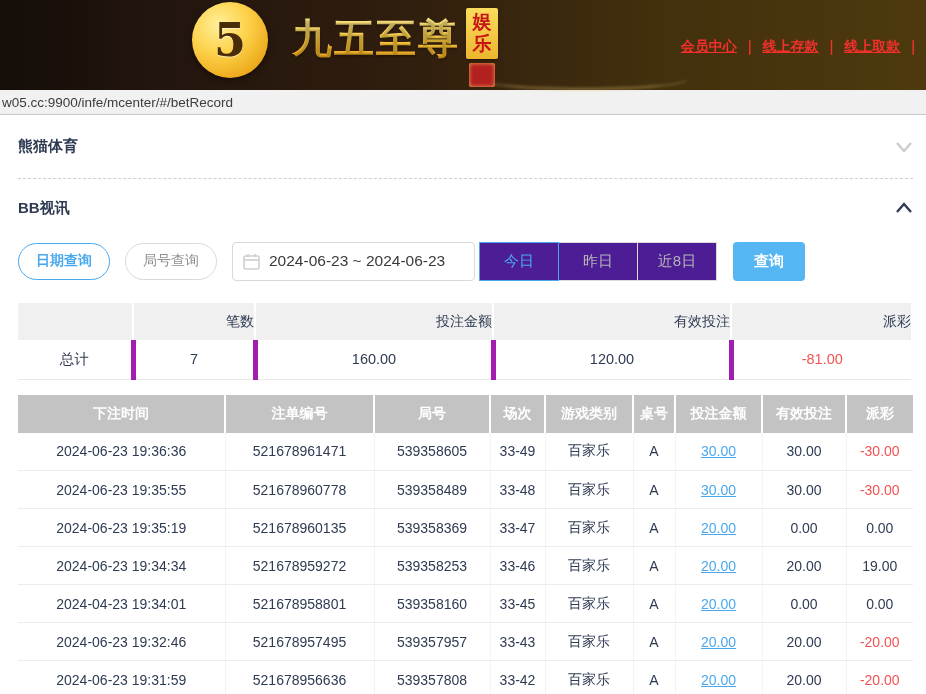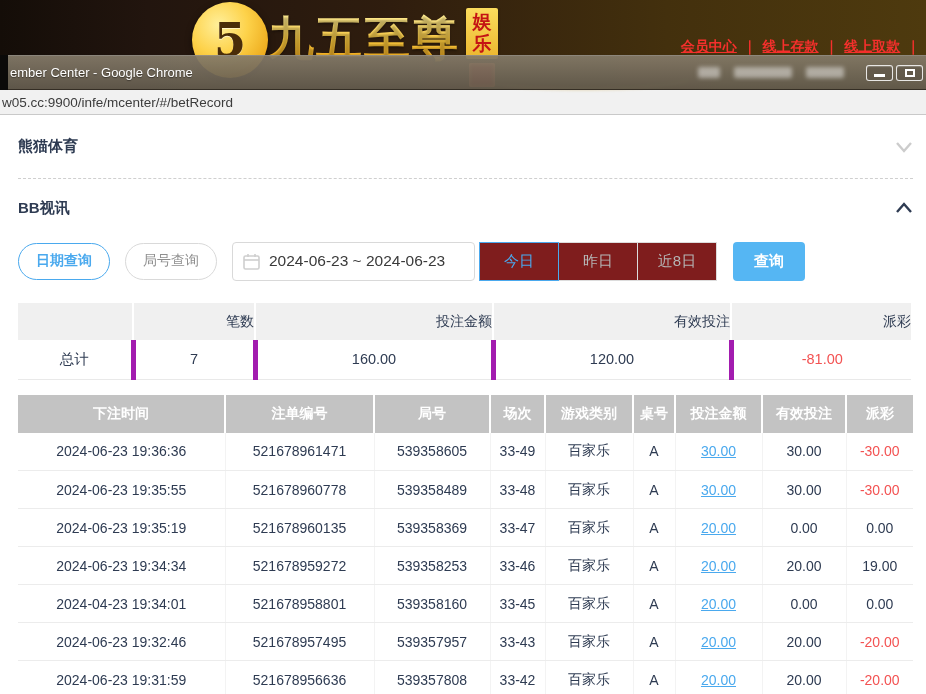--- a/index.html
+++ b/index.html
@@ -9,21 +9,21 @@
   
   .site-header { position:relative; height:90px;
     background:linear-gradient(90deg,#140d08 0%,#22150e 16%,#2f1d0e 42%,#43300d 72%,#4e3a0e 100%); }
   .logo { position:absolute; left:192px; top:2px; display:flex; align-items:flex-start; z-index:1; }
   .logo-circle { width:76px; height:76px; border-radius:50%;
     background:radial-gradient(circle at 35% 30%, #ffef9a, #fdd24a 40%, #edab1d 75%, #d3900f);
     display:flex; align-items:center; justify-content:center;
     box-shadow:0 2px 6px rgba(0,0,0,.5); }
   .logo-five { font-size:46px; font-weight:bold; color:#4a2c08;
     text-shadow:0 1px 0 rgba(255,255,255,.55); font-family:"DejaVu Serif",serif; }
-  .logo-title { margin-left:0; font-size:46px; font-weight:bold; letter-spacing:2px; line-height:72px;
+  .logo-title { margin-left:24px; font-size:40px; font-weight:bold; letter-spacing:2px; line-height:72px;
     background:linear-gradient(#ffeb8f 20%, #fdc93c 55%, #e99b12 90%);
     -webkit-background-clip:text; background-clip:text; color:transparent;
     text-shadow:0 2px 2px rgba(0,0,0,.25); }
   .logo-badge-wrap { margin-left:6px; margin-top:6px; width:32px; }
   .logo-badge { width:32px; padding:3px 0 4px;
     background:linear-gradient(#fbdc5d,#ecb62e); border-radius:2px;
     display:flex; flex-direction:column; align-items:center;
     font-size:19px; font-weight:bold; color:#c41414; line-height:22px;
     box-shadow:0 1px 3px rgba(0,0,0,.4); }
   .logo-seal { width:26px; height:24px; margin:4px auto 0; background:#b32020;
@@ -79,21 +79,21 @@
   .pill-btn { height:37px; padding:0 17px; border-radius:19px; background:#fff;
     font-size:14px; display:flex; align-items:center; cursor:pointer; }
   .pill-btn.active { border:1px solid #4aa9ee; color:#4aa9ee; font-weight:bold; }
   .pill-btn.inactive { border:1px solid #d9d9d9; color:#8f8f8f; margin-left:15px; }
   .date-input { margin-left:15px; width:243px; height:39px; border:1px solid #d9d9d9;
     border-radius:4px; display:flex; align-items:center; padding:0 10px; cursor:pointer;
     background:#fff; }
   .date-input .cal { margin-right:9px; }
   .date-input .val { font-size:15.5px; color:#3a3a3a; }
   .seg-group { display:flex; margin-left:4px; height:39px; }
-  .seg { width:80px; border:1px solid #dcdcdc; background:#7f1d1d; font-size:15px;
+  .seg { width:80px; border:1px solid #dcdcdc; background:#4c1d95; font-size:15px;
     display:flex; align-items:center; justify-content:center; color:#b5b5b5;
     cursor:pointer; margin-left:-1px; }
   .seg.first { margin-left:0; }
   .seg.active { border:1px solid #4aa9ee; color:#4aa9ee; z-index:1; }
   .search-btn { margin-left:16px; width:72px; height:39px; background:#55b6f3;
     color:#fff; font-size:15px; font-weight:bold; border:none; border-radius:4px;
     display:flex; align-items:center; justify-content:center; cursor:pointer; }
 
   
   table { border-collapse:collapse; table-layout:fixed; }
@@ -132,36 +132,20 @@
       </div>
       <div class="logo-seal"></div>
     </div>
   </div>
   <div class="header-swirl"></div>
 
   <div class="nav-links">
     <a>会员中心</a><span class="nav-sep">｜</span><a>线上存款</a><span class="nav-sep">｜</span><a>线上取款</a><span class="nav-sep">｜</span>
   </div>
 
-  <div class="titlebar">
-    <div class="titlebar-edge"></div>
-    <div class="titlebar-bar">
-      <span class="titlebar-title">ember Center - Google Chrome</span>
-      <span class="titlebar-spacer"></span>
-      <span class="censored c1"></span>
-      <span class="censored c2"></span>
-      <span class="censored c3"></span>
-      <div class="win-btn">
-          <div class="bar"></div>
-        </div>
-      <div class="win-btn max">
-          <div class="sq"></div>
-        </div>
-    </div>
-  </div>
 </div>
 
 <div class="urlbar">
   <span>w05.cc:9900/infe/mcenter/#/betRecord</span>
 </div>
 
 <div class="content">
 
   <div class="section-row panda">
     <span class="section-title">熊猫体育</span>

